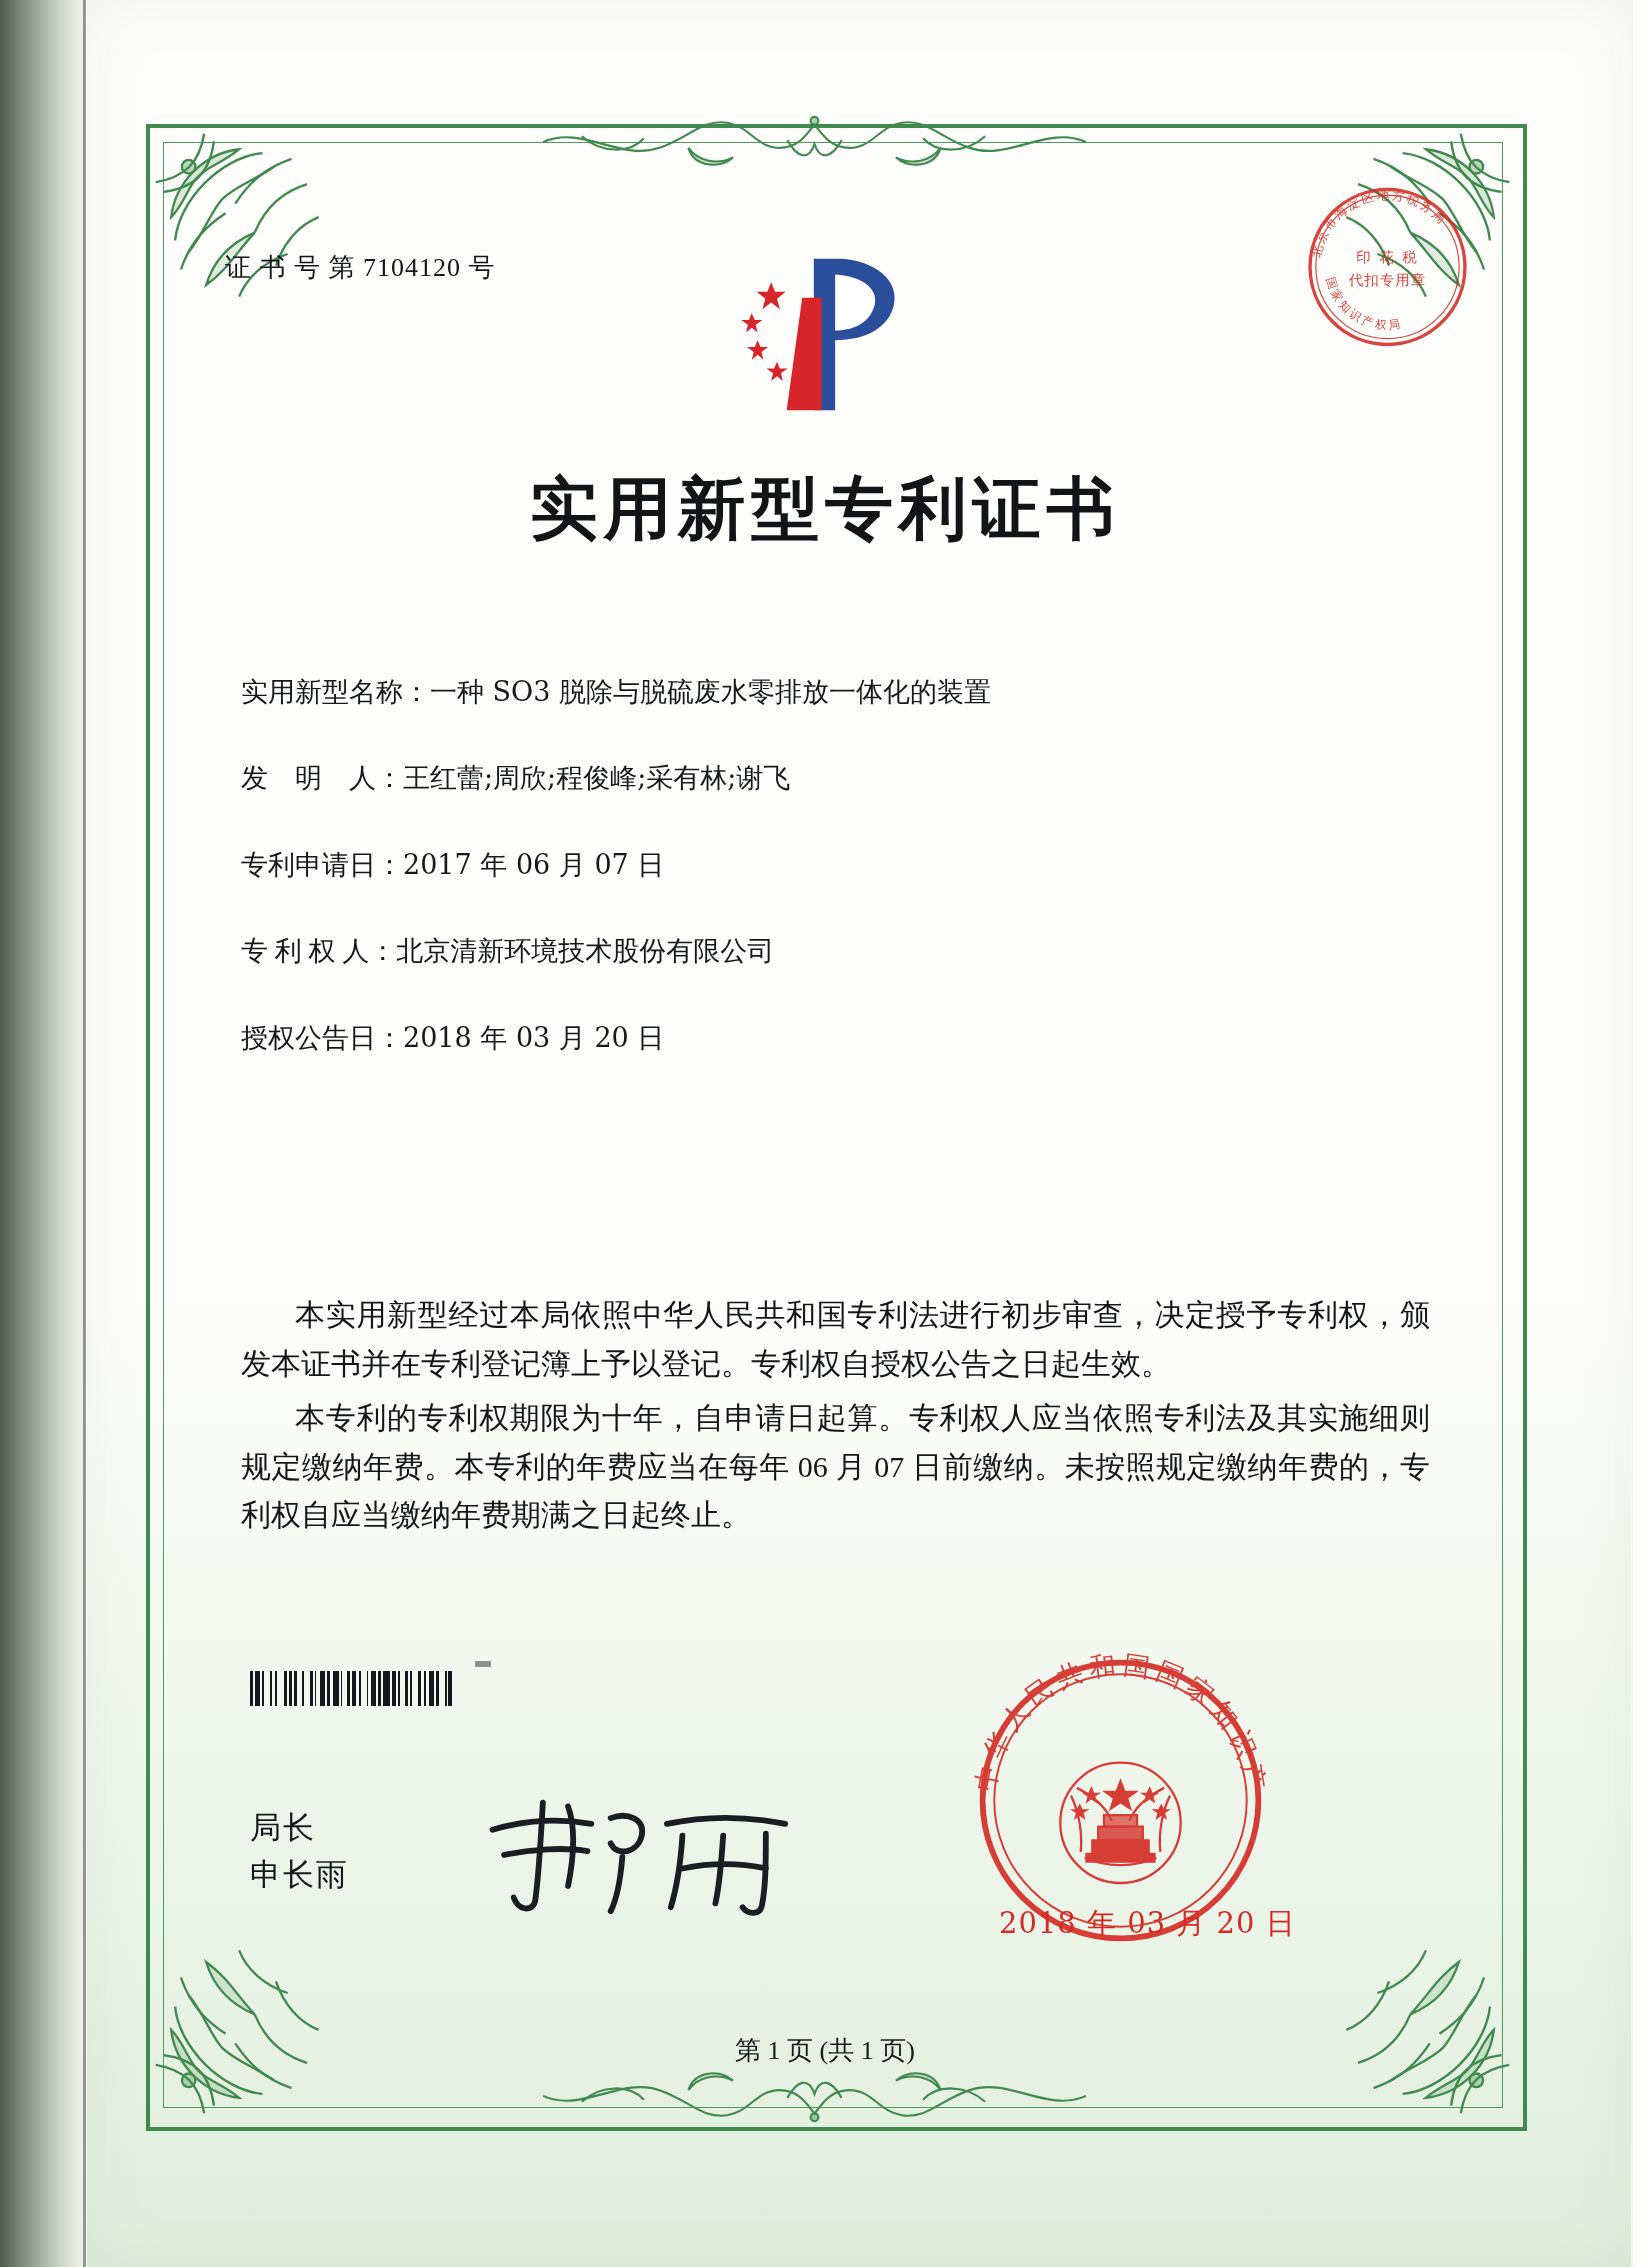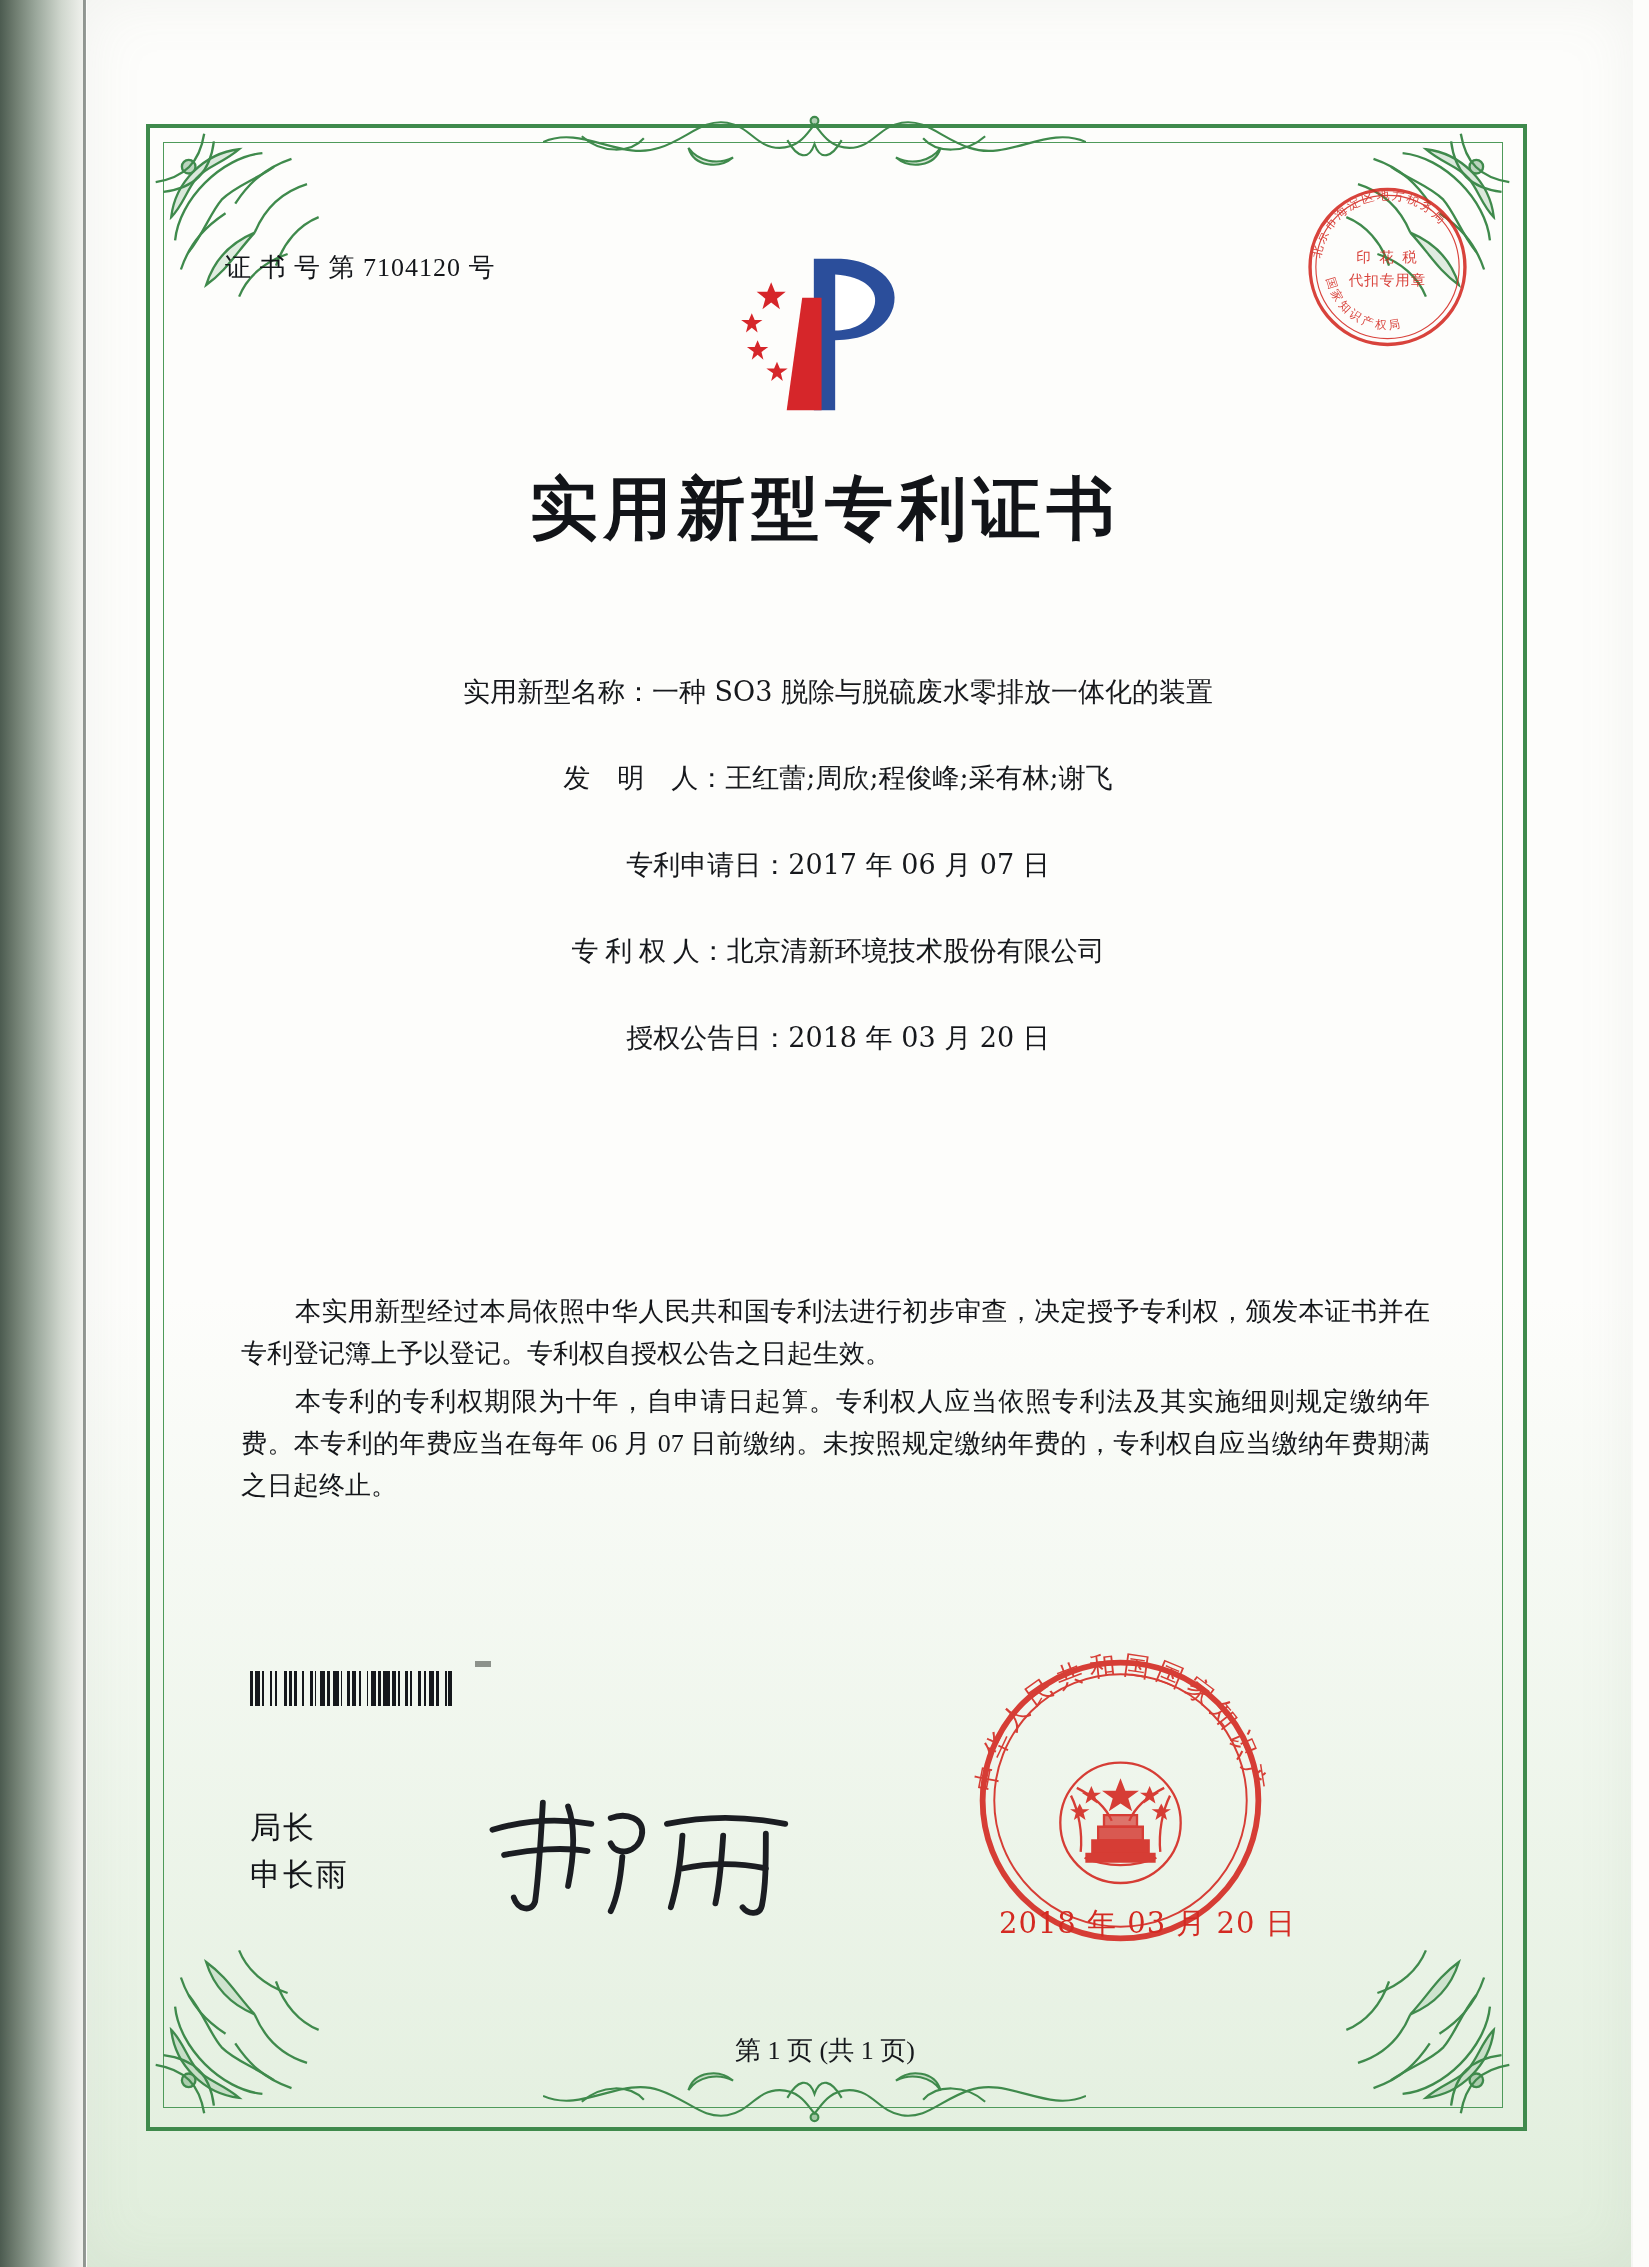--- a/index.html
+++ b/index.html
@@ -118,21 +118,20 @@
     left: 1281px; top: 175px;
     width: 213px; height: 184px;
   }
 
   
   .fields {
     position: absolute;
     left: 241px; top: 674px;
     width: 1194px;
     color: #16181c;
-    text-align: center;
   }
   .field {
     font-size: 27px;
     line-height: 1.35;
     margin-bottom: 50px;
     white-space: nowrap;
   }
   .field .lbl {
     display: inline-block;
   }
@@ -142,21 +141,21 @@
   .mono {
     font-family: "Liberation Mono", monospace;
     letter-spacing: 1px;
   }
 
   
   .paragraphs {
     position: absolute;
     left: 241px; top: 1291px;
     width: 1189px;
-    font-size: 26px;
+    font-size: 30px;
     line-height: 1.62;
     color: #14161a;
     text-align: justify;
   }
   .paragraphs p {
     margin: 0 0 5.8px 0;
     text-indent: 54px;
   }
 
   

